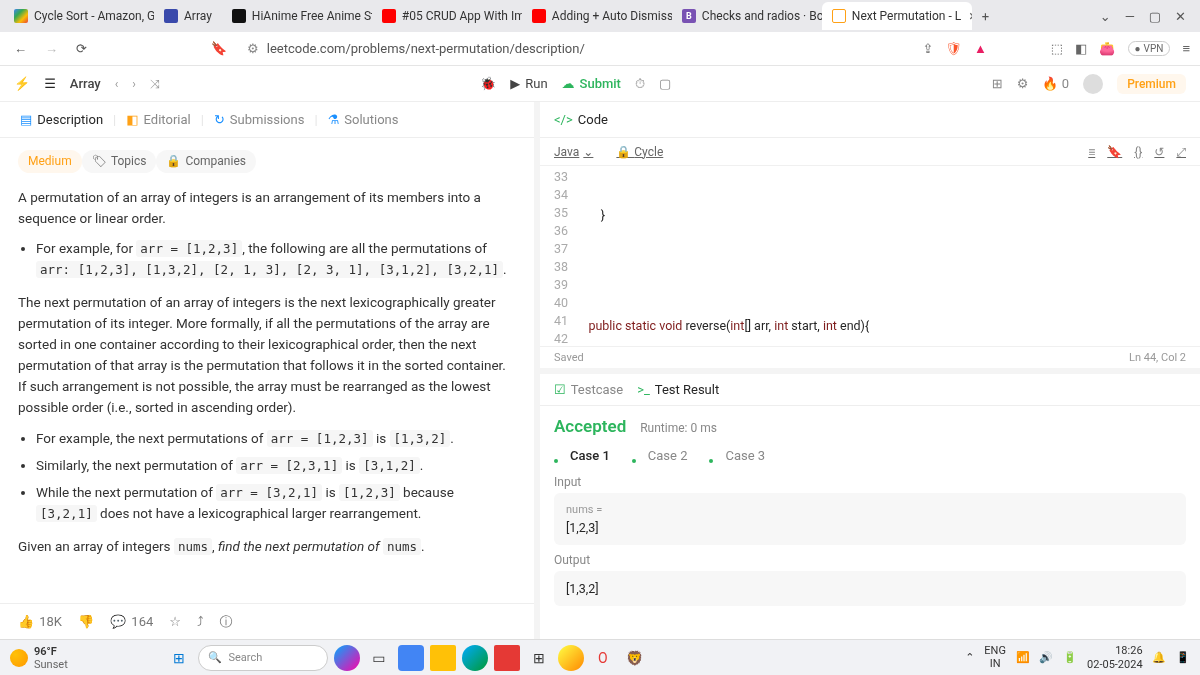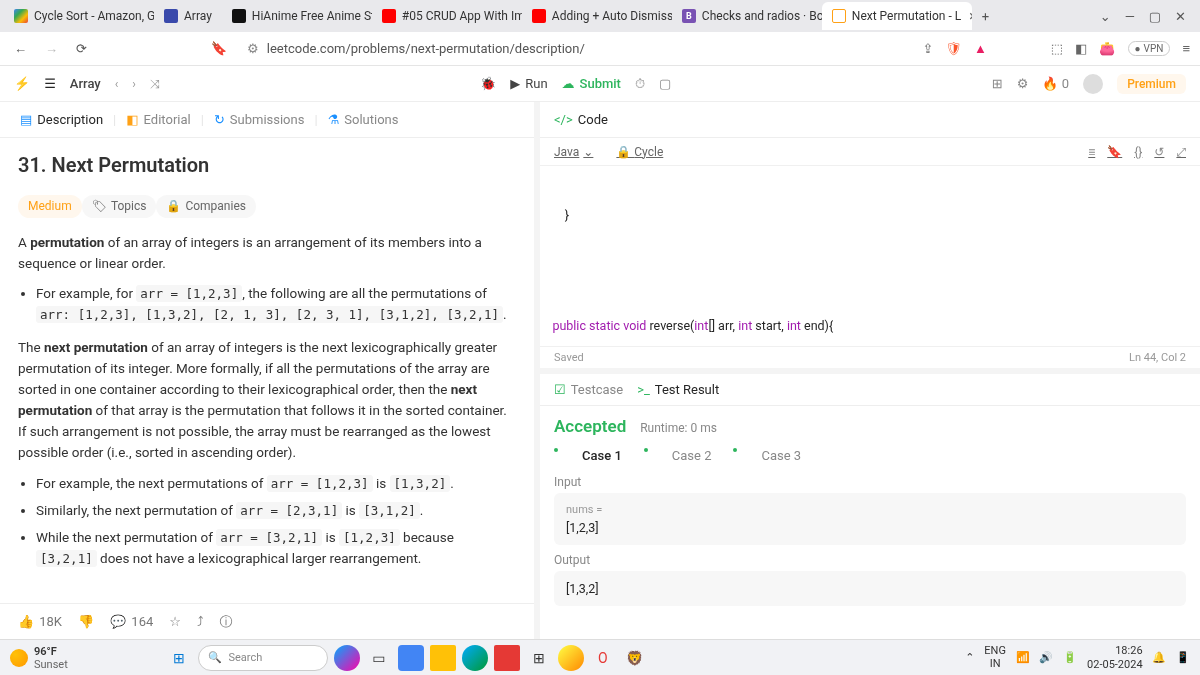--- a/index.html
+++ b/index.html
@@ -46,56 +46,56 @@
 
 .problem { padding:12px 18px; overflow-y:auto; flex:1; font-size:13.5px; line-height:1.55; color:#333; }
 .problem h1 { font-size:20px; font-weight:600; margin-bottom:14px; }
 .tags { display:flex; gap:0; margin-bottom:14px; }
 .tag-pill { padding:2px 10px; border-radius:12px; background:#f7f7f7; font-size:12px; color:#666; display:flex; align-items:center; gap:4px;}
 .tag-pill.diff { color:#ffa116; background:#fff7ed; }
 .problem p { margin-bottom:10px; }
 .problem ul { margin:6px 0 12px 18px; }
 .problem li { margin-bottom:6px; }
 .problem code { font-family:Menlo,Consolas,monospace; background:#f6f6f6; padding:1px 4px; border-radius:3px; font-size:12.5px; }
-.problem strong { font-weight:700; }
+.problem strong { font-weight:400; }
 .italic { font-style:italic; }
 
 
 .problem-footer { height:36px; border-top:1px solid #eee; display:flex; align-items:center; gap:16px; padding:0 18px; color:#777; font-size:13px; }
 .pf-icon { display:flex; align-items:center; gap:5px; cursor:pointer;}
 
 
 .code-header { height:36px; display:flex; align-items:center; padding:0 14px; border-bottom:1px solid #eee; }
 .code-tab { color:#2db55d; font-size:13px; display:flex; align-items:center; gap:5px; }
 .lang-bar { height:28px; display:flex; align-items:center; gap:23px; padding:0 14px; font-size:12px; color:#666; border-bottom:1px solid #f0f0f0;text-decoration:underline;}
 .lang-sel { display:flex; align-items:center; gap:4px; cursor:pointer;}
 .lang-right { margin-left:auto; display:flex; gap:12px; color:#888; }
 
 
 .editor { flex:0 0 180px; font-family:Menlo,Consolas,monospace; font-size:12.5px; line-height:1.5; display:flex; overflow:hidden; }
 .gutter { width:36px; text-align:right; color:#aaa; padding:2px 8px 2px 0; background:#fff; }
 .gutter div { height:18px; }
 .code-lines { flex:1; padding:2px 0; white-space:pre; }
 .code-lines div { height:18px; }
-.kw-blue { color:#a21caf; }
+.kw-blue { color:#7f1d1d; }
 
 .status-bar { height:22px; display:flex; align-items:center; justify-content:space-between; padding:0 14px; font-size:11px; color:#999; border-top:1px solid #f0f0f0;}
 
 
 .test-panel { flex:1; border-top:6px solid #f4f4f4; display:flex; flex-direction:column; overflow:hidden; }
 .test-tabs { height:32px; display:flex; align-items:center; gap:14px; padding:0 14px; border-bottom:1px solid #eee; font-size:13px;}
 .ttab { display:flex; align-items:center; gap:5px; color:#888; cursor:pointer; }
 .ttab.active { color:#262626; }
 .ttab-icon-check { color:#2db55d; }
 .test-body { padding:10px 14px; overflow-y:auto; flex:1; }
 .accepted-row { display:flex; align-items:baseline; gap:14px; margin-bottom:12px;}
 .accepted { color:#2db55d; font-size:17px; font-weight:600; }
 .runtime { font-size:12px; color:#888; }
 .case-tabs { display:flex; gap:22px; margin-bottom:12px; font-size:13px;}
-.case-tab { display:flex; align-items:flex-start; gap:24px; cursor:pointer; color:#888;}
+.case-tab { display:flex; align-items:flex-end; gap:12px; cursor:pointer; color:#888;}
 .case-tab.active { color:#262626; font-weight:500;}
 .dot { width:4px; height:4px; border-radius:50%; background:#2db55d; }
 .io-label { font-size:12px; color:#888; margin:6px 0 4px; }
 .io-box { background:#f7f7f7; border-radius:6px; padding:10px 12px; font-family:Menlo,Consolas,monospace; font-size:12.5px; margin-bottom:8px;}
 .io-sub { font-size:11px; color:#999; margin-bottom:4px;}
 
 
 .taskbar { position:fixed; bottom:0; left:0; right:0; height:36px; background:#f1f2f5; display:flex; align-items:center; padding:0 10px; gap:8px; font-size:11px; color:#333; border-top:1px solid #ddd;}
 .weather { display:flex; align-items:center; gap:6px; }
 .weather-icon { width:18px; height:18px; background:radial-gradient(circle at 30% 30%,#ffc107,#ff9800); border-radius:50%; }
@@ -209,36 +209,36 @@
           <span style="color:#1a90ff">↻</span>
           <span>Submissions</span>
         </div>
       <span class="tab-sep">|</span>
       <div class="ptab">
           <span style="color:#1a90ff">⚗</span>
           <span>Solutions</span>
         </div>
     </div>
     <div class="problem">
-      <h1>31. Next Permutation</h1>
       <div class="tags">
         <span class="tag-pill diff">Medium</span>
         <span class="tag-pill">🏷 <span>Topics</span></span>
         <span class="tag-pill">🔒 <span>Companies</span></span>
       </div>
       <p><span>A </span><strong>permutation</strong><span> of an array of integers is an arrangement of its members into a sequence or linear order.</span></p>
       <ul>
           <li><span>For example, for </span><code>arr = [1,2,3]</code><span>, the following are all the permutations of </span><code>arr: [1,2,3], [1,3,2], [2, 1, 3], [2, 3, 1], [3,1,2], [3,2,1]</code><span>.</span></li>
         </ul>
       <p><span>The </span><strong>next permutation</strong><span> of an array of integers is the next lexicographically greater permutation of its integer. More formally, if all the permutations of the array are sorted in one container according to their lexicographical order, then the </span><strong>next permutation</strong><span> of that array is the permutation that follows it in the sorted container. If such arrangement is not possible, the array must be rearranged as the lowest possible order (i.e., sorted in ascending order).</span></p>
       <ul>
         <li><span>For example, the next permutations of </span><code>arr = [1,2,3]</code><span> is </span><code>[1,3,2]</code><span>.</span></li>
         <li><span>Similarly, the next permutation of </span><code>arr = [2,3,1]</code><span> is </span><code>[3,1,2]</code><span>.</span></li>
         <li><span>While the next permutation of </span><code>arr = [3,2,1]</code><span> is </span><code>[1,2,3]</code><span> because </span><code>[3,2,1]</code><span> does not have a lexicographical larger rearrangement.</span></li>
       </ul>
+      <p><span>Given an array of integers </span><code>nums</code><span>, </span><span class="italic">find the next permutation of</span><span> </span><code>nums</code><span>.</span></p>
 
     </div>
     <div class="problem-footer">
       <span class="pf-icon">👍 <span>18K</span></span>
       <span class="pf-icon">👎</span>
       <span class="pf-icon">💬 <span>164</span></span>
       <span class="pf-icon">☆</span>
       <span class="pf-icon">⤴</span>
       <span class="pf-icon">ⓘ</span>
     </div>
@@ -256,20 +256,32 @@
       <span>🔒 <span>Cycle</span></span>
       <div class="lang-right">
         <span>≡</span>
         <span>🔖</span>
         <span>{}</span>
         <span>↺</span>
         <span>⤢</span>
       </div>
     </div>
     <div class="editor">
+      <div class="gutter">
+        <div>33</div>
+          <div>34</div>
+          <div>35</div>
+          <div>36</div>
+          <div>37</div>
+          <div>38</div>
+          <div>39</div>
+          <div>40</div>
+          <div>41</div>
+          <div>42</div>
+      </div>
       <div class="code-lines">
         <div>        }</div>
         <div></div>
         <div><span>    </span><span class="kw-blue">public static void</span><span> reverse(</span><span class="kw-blue">int</span><span>[] arr, </span><span class="kw-blue">int</span><span> start, </span><span class="kw-blue">int</span><span> end){</span></div>
         
         
         
         
         
         

